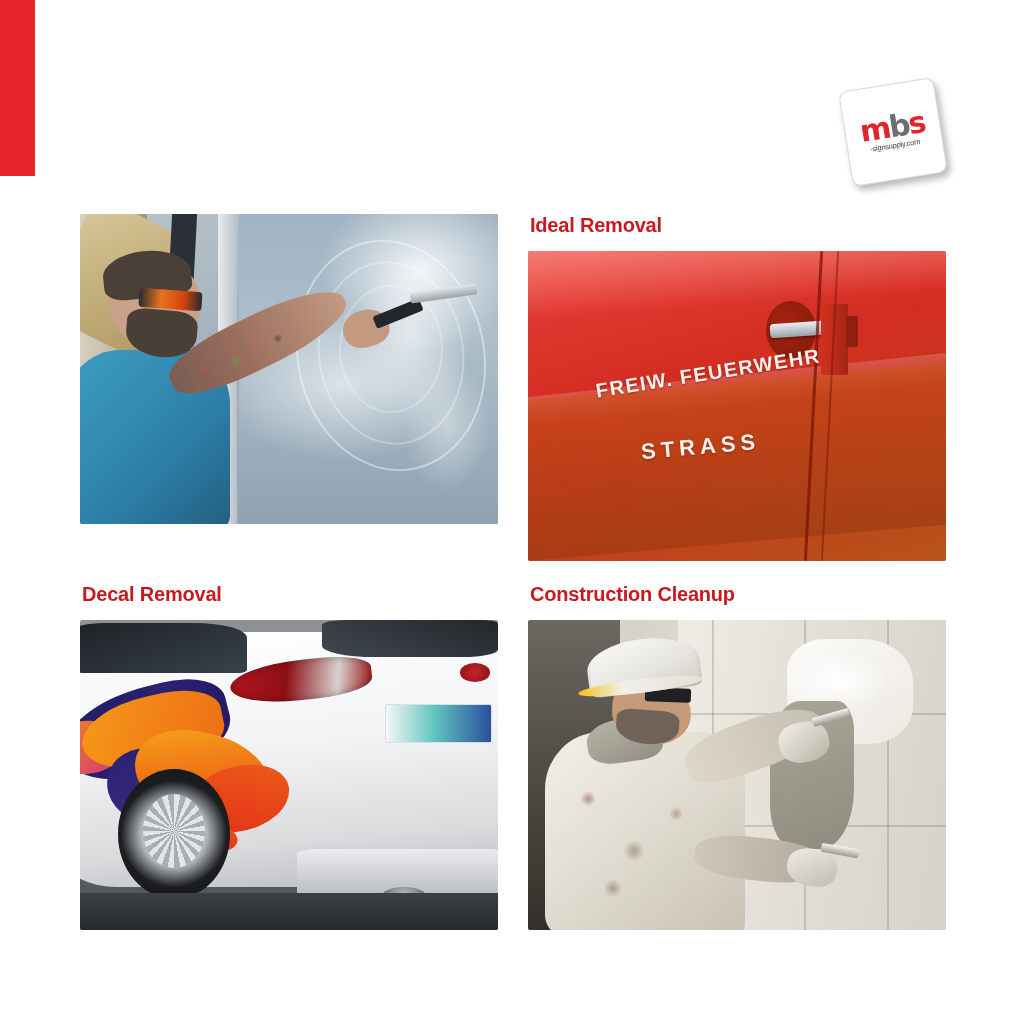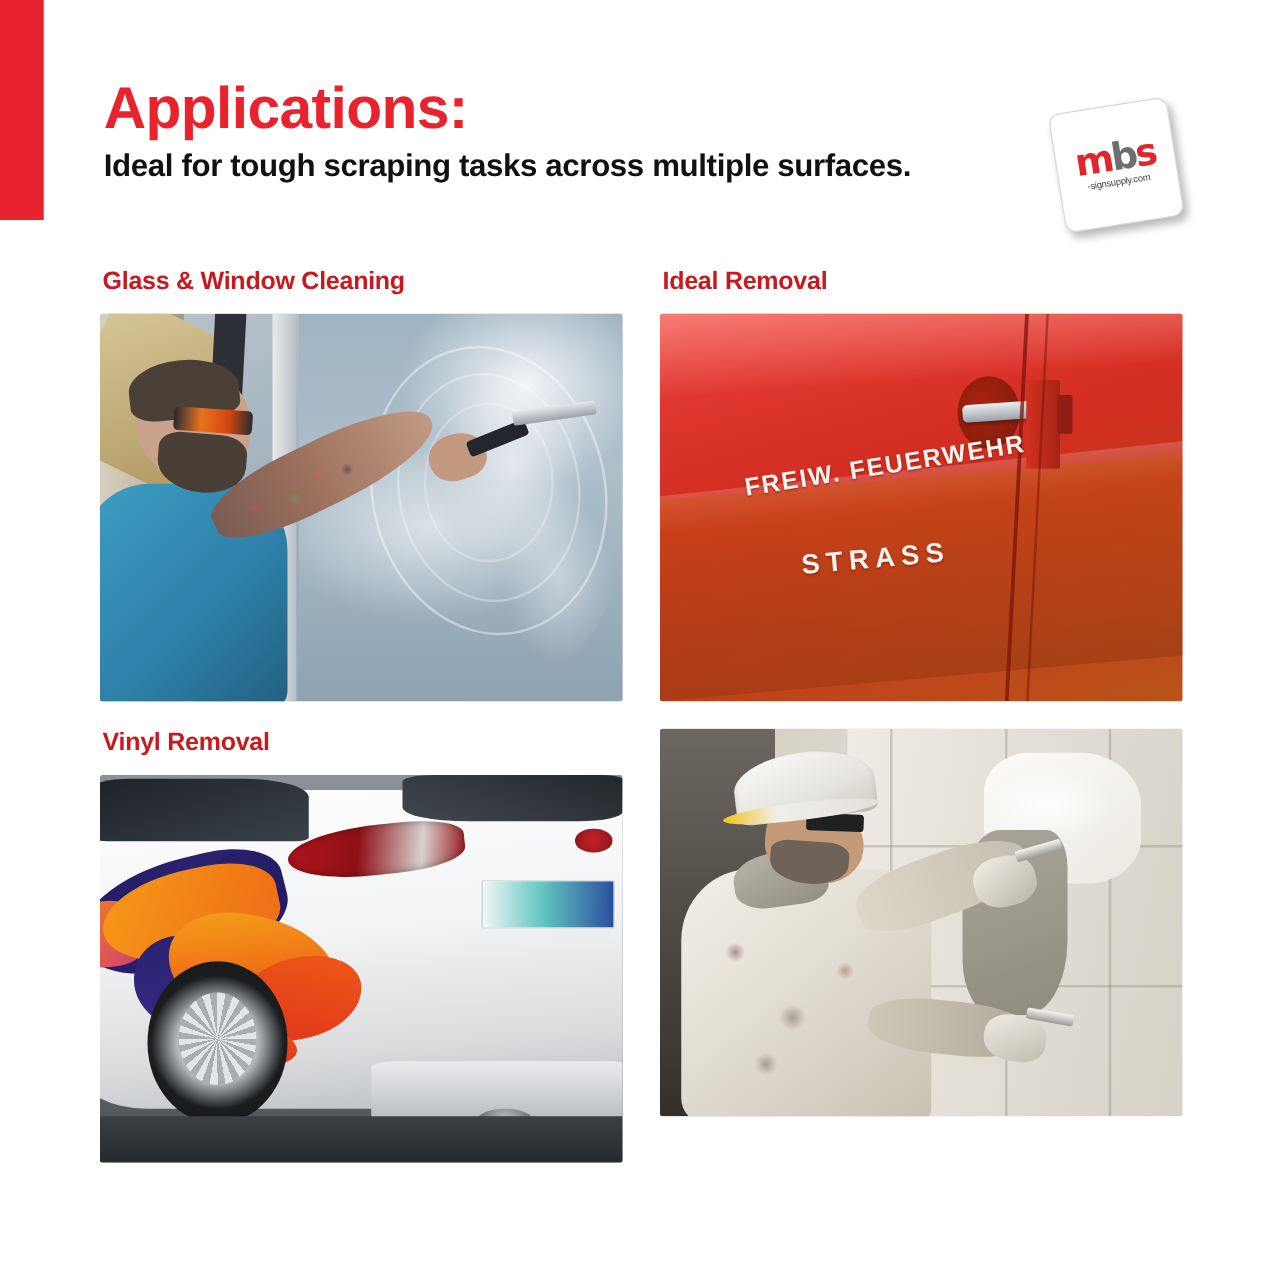--- a/index.html
+++ b/index.html
@@ -413,38 +413,33 @@
     border-radius:2px;transform:rotate(10deg);
   }
 </style>
 </head>
 <body>
 
 <div class="page">
 
   <div class="accent-bar"></div>
 
-  <div class="header">
-    <h1 class="title">Applications:</h1>
-    <p class="subtitle">Ideal for tough scraping tasks across multiple surfaces.</p>
-  </div>
 
   <div class="logo-wrap">
     <div class="logo-card">
       <div class="logo-mark">
         <span>m</span><span class="b-grey">b</span><span>s</span>
       </div>
       <div class="logo-sub">-signsupply.com</div>
     </div>
   </div>
 
   <div class="grid">
 
     <div class="cell">
-      <div class="cell-title">Glass &amp; Window Cleaning</div>
       <div class="photo p1">
         <div class="sky"></div>
         <div class="soap"></div>
         <div class="swirl sw1"></div>
         <div class="swirl sw2"></div>
         <div class="swirl sw3"></div>
         <div class="wall"></div>
         <div class="trim"></div>
         <div class="frame-dark"></div>
         <div class="frame-light"></div>
@@ -472,21 +467,21 @@
         <div class="hinge"></div>
         <div class="hinge-b"></div>
         <div class="seam"></div>
         <div class="seam2"></div>
         <div class="txt-arc">FREIW. FEUERWEHR</div>
         <div class="txt-sub">STRASS</div>
       </div>
     </div>
 
     <div class="cell">
-      <div class="cell-title">Vinyl Removal</div>
+      <div class="cell-title">Decal Removal</div>
       <div class="photo p3">
         <div class="body"></div>
         <div class="glass"></div>
         <div class="glass2"></div>
         <div class="lamp"></div>
         <div class="badge"></div>
         <div class="plate"></div>
         <div class="decal">
           <div class="d d1"></div>
           <div class="d d6"></div>
@@ -498,20 +493,21 @@
         </div>
         <div class="wheel"></div>
         <div class="hub"></div>
         <div class="bumper"></div>
         <div class="exhaust"></div>
         <div class="ground"></div>
       </div>
     </div>
 
     <div class="cell">
+      <div class="cell-title">Construction Cleanup</div>
       <div class="photo p4">
         <div class="wall"></div>
         <div class="panel-line pl1"></div>
         <div class="panel-line pl2"></div>
         <div class="panel-line pl3"></div>
         <div class="panel-line pl4"></div>
         <div class="panel-line pl5"></div>
         <div class="plaster"></div>
         <div class="patch"></div>
         <div class="bg-dark"></div>

